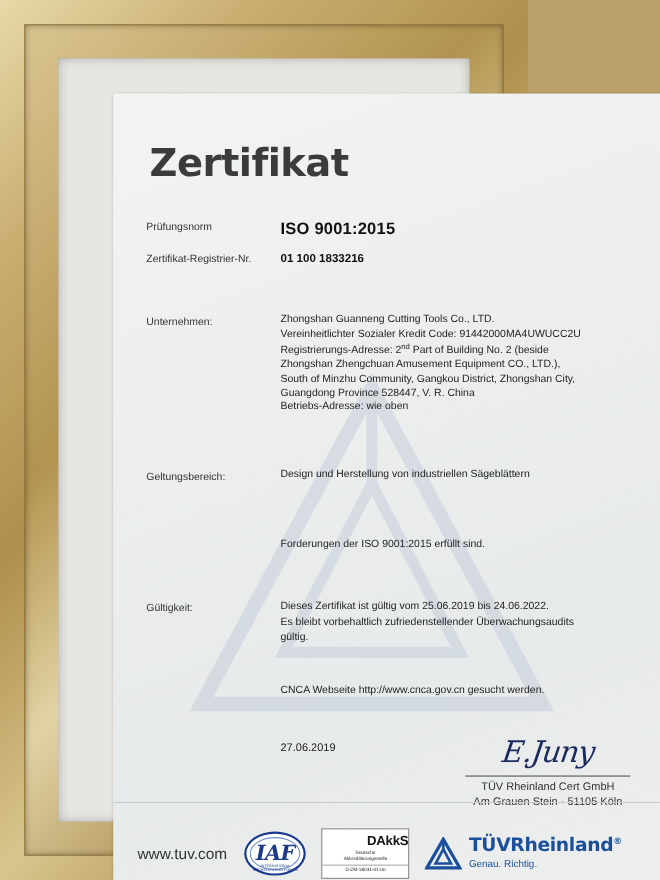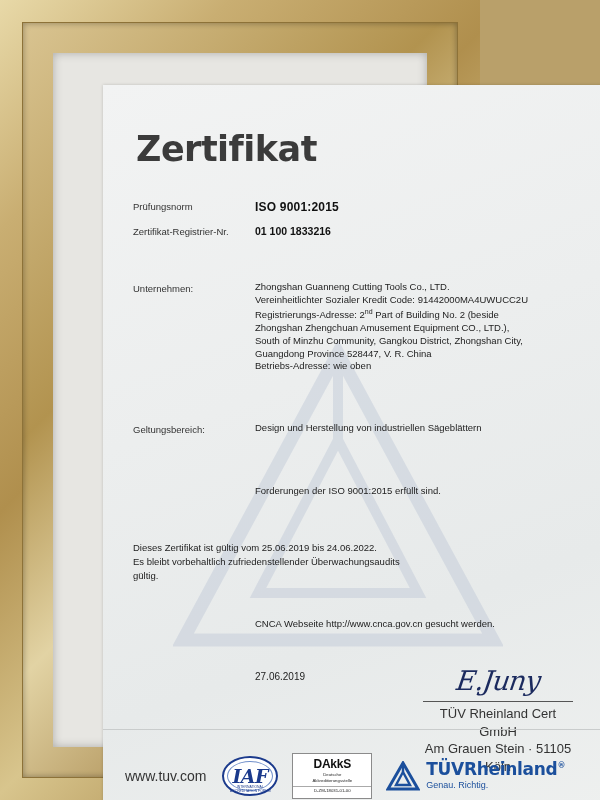--- a/index.html
+++ b/index.html
@@ -74,21 +74,21 @@
     font-size: 9.5px;
     color: #333;
     padding-top: 2px;
   }
   .val {
     font-size: 9.5px;
     color: #222;
     line-height: 1.35;
   }
   .val.big {
-    font-size: 12px;
+    font-size: 15px;
     font-weight: bold;
     color: #111;
     letter-spacing: 0.2px;
   }
   .val.mid {
     font-size: 10.5px;
     font-weight: bold;
     color: #111;
   }
   .gap-b { height: 38px; }
@@ -121,21 +121,21 @@
     color: #1b2a5e;
     line-height: 0.9;
     letter-spacing: -1px;
     transform: skewX(-8deg);
     height: 30px;
   }
   .sig-line {
     border-top: 1px solid #555;
     margin: 2px 0 3px 0;
   }
-  .sig-org { font-size: 13px; color: #333; line-height: 1.35; }
+  .sig-org { font-size: 10px; color: #333; line-height: 1.35; }
 
   
   .footer {
     position: absolute;
     left: 0; bottom: 0;
     width: 500px; height: 92px;
     border-top: 1px solid #c9cccc;
     display: flex;
     align-items: center;
     padding: 0 22px;
@@ -169,21 +169,21 @@
     text-align: center; font-size: 3.4px; color: #1b3a8c;
   }
 
   .dakks {
     width: 80px; height: 46px;
     border: 1px solid #8b8b8b;
     background: #fff;
     text-align: center;
     padding-top: 3px;
   }
-  .dakks-top { font-size: 12px; font-weight: bold; color: #111; letter-spacing: -0.2px; }
+  .dakks-top { font-size: 12px; font-weight: bold; color: #111; letter-spacing: -0.2px; text-align: right; }
   .dakks-top .d1 { color: #111; }
   .dakks-top .d2 { color: #111; }
   .dakks-sub { font-size: 4.3px; color: #222; line-height: 1.35; margin-top: 1px; }
   .dakks-code { font-size: 4.3px; color: #222; margin-top: 2px; border-top: 1px solid #aaa; padding-top: 1px;}
 
   .tuv {
     display: flex; align-items: center; gap: 6px;
   }
   .tuv-mark {
     width: 34px; height: 30px;
@@ -260,20 +260,21 @@
           <div class="row">
             <div class="lbl"></div>
             <div class="para">
               <div>Forderungen der ISO 9001:2015 erfüllt sind.</div>
             </div>
           </div>
 
           <div class="gap-b"></div>
 
           <div class="row">
+            <div class="lbl">Gültigkeit:</div>
             <div class="para">
               <div>Dieses Zertifikat ist gültig vom 25.06.2019 bis 24.06.2022.</div>
               <div>Es bleibt vorbehaltlich zufriedenstellender Überwachungsaudits</div>
               <div>gültig.</div>
             </div>
           </div>
 
           <div class="gap-d"></div>
 
           <div class="row">

